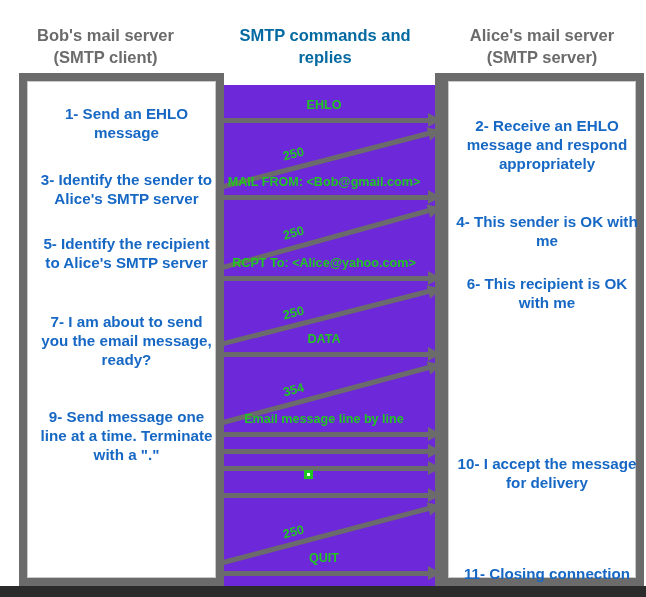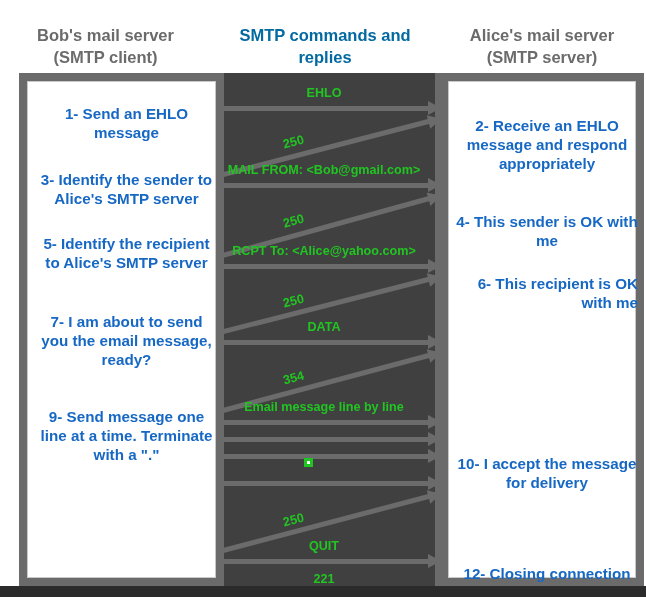--- a/index.html
+++ b/index.html
@@ -45,22 +45,22 @@
     line-height:1.26;
     text-align:center;
     box-sizing:border-box;
     padding:0 3px;
   }
   #panel-left .step {left:4px;  width:189px;}
   #panel-right .step{left:4px;  width:188px;margin-top:12px;}
 
   
   .lane{
-    position:absolute;left:208px;top:73px;width:232px;height:513px;
-    background:#404040;
+    position:absolute;left:208px;top:85px;width:232px;height:513px;
+    background:#6d28d9;
   }
   .lane-border-l{position:absolute;left:208px;top:73px;width:5px;height:513px;background:#6b6b6b;}
   .lane-border-r{position:absolute;left:435px;top:73px;width:5px;height:513px;background:#6b6b6b;}
 
   
   .arrow-h{
     position:absolute;left:0px;width:232px;height:5px;
     background:#6b6b6b;
   }
   .arrow-h::after{
@@ -167,19 +167,19 @@
       <div class="step" style="top: 152px;">5- Identify the recipient to Alice's SMTP server</div>
       <div class="step" style="top: 230px;">7- I am about to send you the email message, ready?</div>
       <div class="step" style="top: 325px;">9- Send message one line at a time. Terminate with a "."</div>
     </div>
 </div>
 
 <div class="panel" id="panel-right">
   <div class="panel-inner" id="panel-right-inner">
       <div class="step" style="top: 22px;">2- Receive an EHLO message and respond appropriately</div>
       <div class="step" style="top: 118px;">4- This sender is OK with me</div>
-      <div class="step" style="top: 180px; text-align: right;">6- This recipient is OK with me</div>
+      <div class="step" style="top: 180px;">6- This recipient is OK with me</div>
       <div class="step" style="top: 360px;">10-  I accept the message for delivery</div>
-      <div class="step" style="top: 470px;">12-  Closing connection</div>
+      <div class="step" style="top: 470px;">11-  Closing connection</div>
     </div>
 </div>
 
 <div class="bottom-band"></div>
 
 </body></html>

